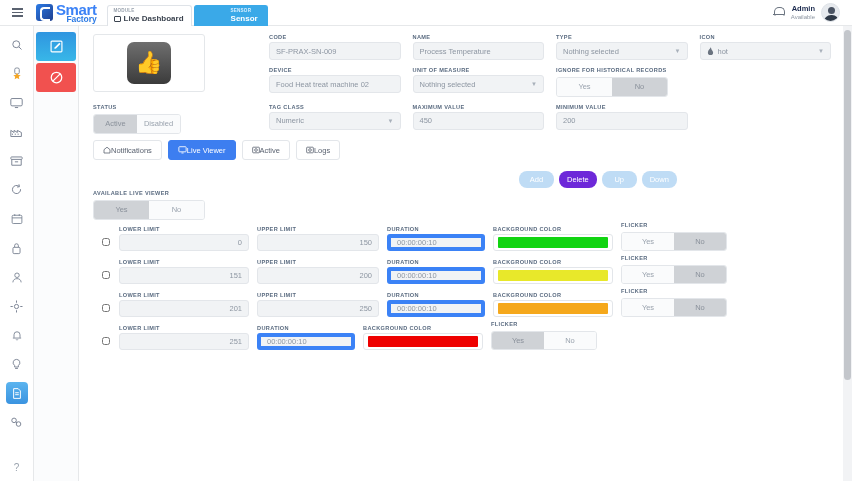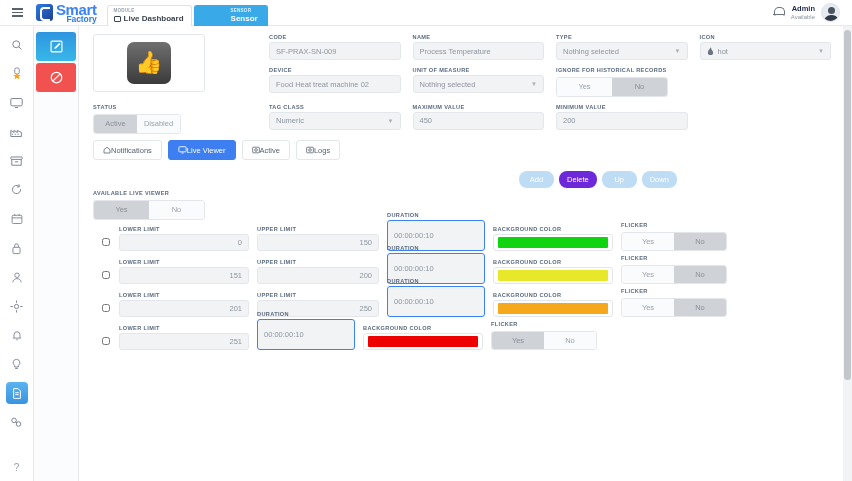--- a/index.html
+++ b/index.html
@@ -130,21 +130,21 @@
   .col { margin-right:8px; }
   .col .fld-lab { margin-bottom:2px; }
   .c-lower { width:130px; }
   .c-upper { width:122px; }
   .c-dur   { width:98px; }
   .c-bg    { width:120px; }
   .c-flick { width:110px; }
   .num-inp { height:17px; background:#f1f3f5; border:1px solid #e3e6ea; border-radius:3px;
     font-size:7.5px; color:#8d96a2; display:flex; align-items:center; justify-content:flex-end;
     padding:0 6px; }
-  .dur-inp { height:31px; background:#f1f3f5; border:1px solid #3b82f6; border-radius:3px;
+  .dur-inp { height:17px; background:#f1f3f5; border:4px solid #3b82f6; border-radius:3px;
     font-size:7.5px; color:#8d96a2; display:flex; align-items:center; padding:0 6px; }
   .color-inp { height:17px; background:#ffffff; border:1px solid #e3e6ea; border-radius:3px;
     padding:2px 4px; display:flex; align-items:center; cursor:pointer; }
   .color-swatch { width:100%; height:11px; border-radius:1px; }
   .seg-sm { display:inline-flex; border:1px solid #e3e6ea; border-radius:3px; overflow:hidden; }
   .seg-sm div { height:17px; min-width:52px; display:flex; align-items:center;
     justify-content:center; font-size:7.5px; color:#9aa3ae; background:#fafbfc; cursor:pointer; }
   .seg-sm div.on { background:#cfd2d6; color:#8a919b; }
 </style>
 </head>

